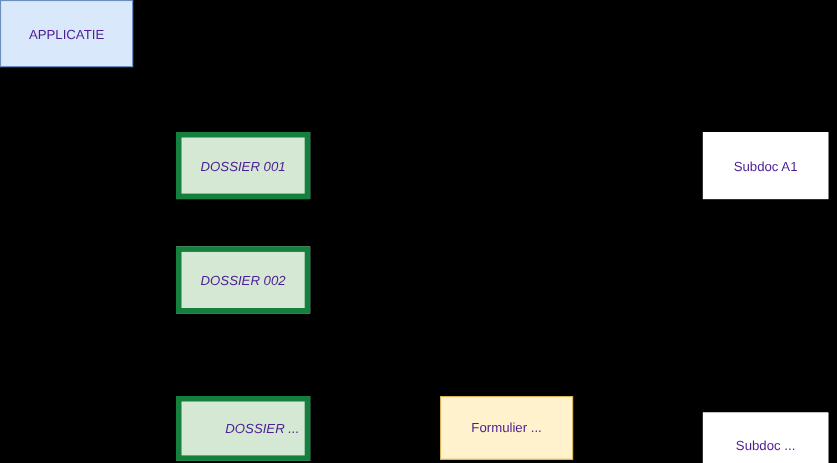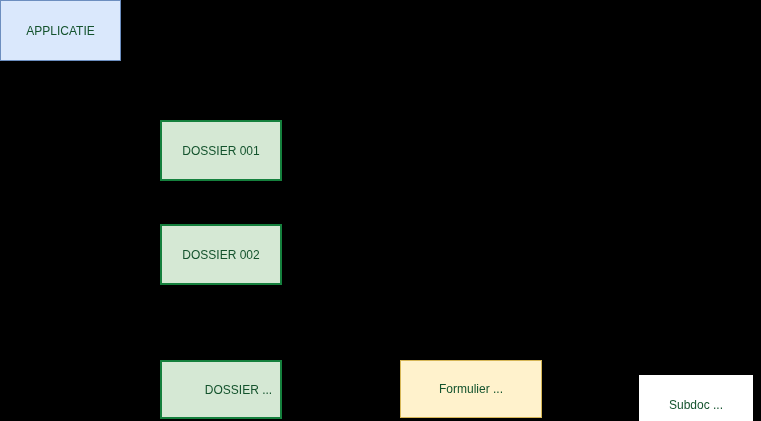--- a/index.html
+++ b/index.html
@@ -16,48 +16,49 @@
     font-family: "Liberation Sans", sans-serif;
   }
   .node {
     position: absolute;
     box-sizing: border-box;
     display: flex;
     align-items: center;
     justify-content: center;
     text-align: center;
     font-size: 12px;
-    color: #14532d;
+    color: #4c1d95;
     white-space: nowrap;
   }
   .node-application {
     background: #dae8fc;
     border: 1px solid #6c8ebf;
   }
   .node-dossier {
     background: #d5e8d4;
-    border: 2px solid #15803d;
+    border: 5px solid #15803d;
+    font-style: italic;
   }
   .node-formulier {
     background: #fff2cc;
     border: 1px solid #d6b656;
   }
   .node-subdoc {
     background: #ffffff;
     border: 1px solid #ffffff;
   }
 
   
   .pos-applicatie   { left: 0px;   top: 0px;   width: 121px; height: 61px; }
   .pos-dossier-001  { left: 160px; top: 120px; width: 122px; height: 61px; }
   .pos-dossier-002  { left: 160px; top: 224px; width: 122px; height: 61px; }
   .pos-dossier-etc  { left: 160px; top: 360px; width: 122px; height: 59px; padding-left: 35px; }
   .pos-formulier-a  { left: 400px; top: 120px; width: 121px; height: 61px; }
   .pos-formulier-b  { left: 400px; top: 240px; width: 121px; height: 61px; }
-  .pos-formulier-etc{ left: 400px; top: 360px; width: 142px; height: 58px; }
+  .pos-formulier-etc{ left: 400px; top: 360px; width: 121px; height: 58px; }
   .pos-subdoc-a1    { left: 639px; top: 120px; width: 114px; height: 61px; }
   .pos-subdoc-a2    { left: 639px; top: 240px; width: 114px; height: 60px; }
   .pos-subdoc-etc   { left: 639px; top: 360px; width: 114px; height: 59px; margin-top: 15px; }
 </style>
 </head>
 <body>
 
 <div class="canvas">
 
   <div class="node node-application pos-applicatie">APPLICATIE</div>
@@ -65,17 +66,18 @@
   <div class="node node-dossier pos-dossier-001">DOSSIER 001</div>
 
   <div class="node node-dossier pos-dossier-002">DOSSIER 002</div>
 
   <div class="node node-dossier pos-dossier-etc">DOSSIER ...</div>
 
 
 
   <div class="node node-formulier pos-formulier-etc">Formulier ...</div>
 
+  <div class="node node-subdoc pos-subdoc-a1">Subdoc A1</div>
 
 
   <div class="node node-subdoc pos-subdoc-etc">Subdoc ...</div>
 
 </div>
 
 </body></html>

